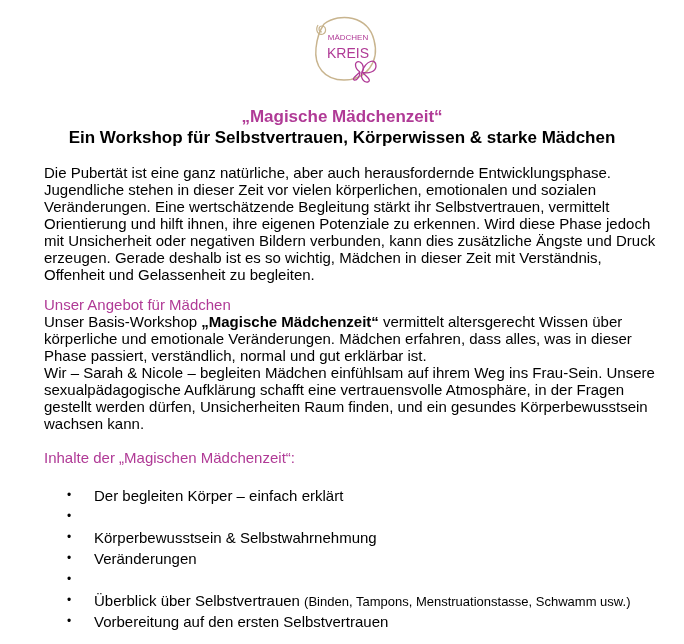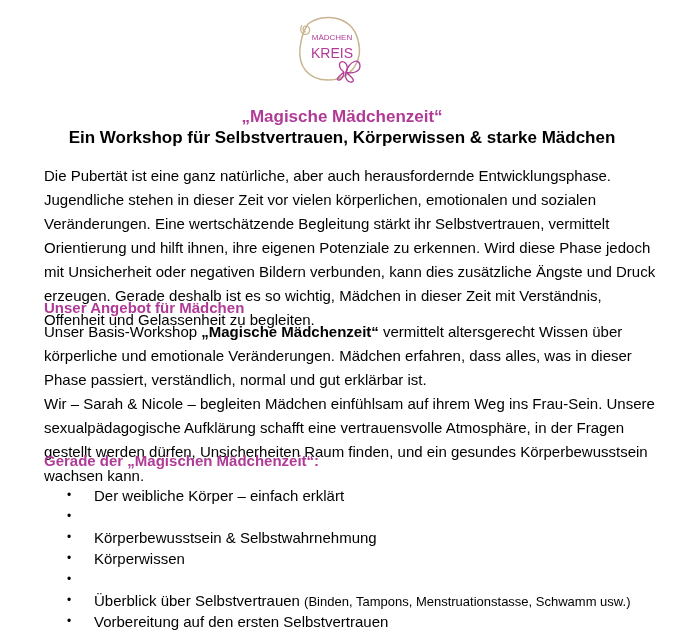--- a/index.html
+++ b/index.html
@@ -10,21 +10,21 @@
     body {
       width: 684px;
       height: 644px;
       overflow: hidden;
       position: relative;
       font-family: "Liberation Sans", sans-serif;
       color: #000000;
     }
     .logo {
       position: absolute;
-      left: 294px;
+      left: 310px;
       top: 10px;
       width: 70px;
       height: 76px;
       text-align: center;
     }
     .title-block {
       position: absolute;
       top: 106px;
       left: 0;
       width: 684px;
@@ -37,28 +37,28 @@
       color: #b03a96;
     }
     .title-sub {
       color: #000000;
     }
     .text-block {
       position: absolute;
       left: 44px;
       width: 620px;
       font-size: 15px;
-      line-height: 24px;
+      line-height: 17px;
     }
     .p1 { top: 164px; }
     .p2 { top: 296px; }
     .p3 { top: 449px; }
     .section-heading {
       color: #b03a96;
-      font-weight: bold;
+      font-weight: normal;
       font-size: 15px;
     }
     .bold-inline {
       font-weight: bold;
     }
     ul.content-list {
       list-style: none;
       margin: 0;
       padding: 0;
       position: absolute;
@@ -112,24 +112,24 @@
 
 <div class="text-block p1">Die Pubertät ist eine ganz natürliche, aber auch herausfordernde Entwicklungsphase. Jugendliche stehen in dieser Zeit vor vielen körperlichen, emotionalen und sozialen Veränderungen. Eine wertschätzende Begleitung stärkt ihr Selbstvertrauen, vermittelt Orientierung und hilft ihnen, ihre eigenen Potenziale zu erkennen. Wird diese Phase jedoch mit Unsicherheit oder negativen Bildern verbunden, kann dies zusätzliche Ängste und Druck erzeugen. Gerade deshalb ist es so wichtig, Mädchen in dieser Zeit mit Verständnis, Offenheit und Gelassenheit zu begleiten.</div>
 
 <div class="text-block p2">
   <div class="section-heading">Unser Angebot für Mädchen</div>
   <div><span>Unser Basis-Workshop </span><span class="bold-inline">„Magische Mädchenzeit“</span><span> vermittelt altersgerecht Wissen über körperliche und emotionale Veränderungen. Mädchen erfahren, dass alles, was in dieser Phase passiert, verständlich, normal und gut erklärbar ist.</span></div>
   <div>Wir – Sarah &amp; Nicole – begleiten Mädchen einfühlsam auf ihrem Weg ins Frau-Sein. Unsere sexualpädagogische Aufklärung schafft eine vertrauensvolle Atmosphäre, in der Fragen gestellt werden dürfen, Unsicherheiten Raum finden, und ein gesundes Körperbewusstsein wachsen kann.</div>
 </div>
 
 <div class="text-block p3">
-  <div class="section-heading">Gerade der „Magischen Mädchenzeit“:</div>
+  <div class="section-heading">Inhalte der „Magischen Mädchenzeit“:</div>
 </div>
 
 <ul class="content-list">
-  <li><span class="bullet">•</span><span>Der weibliche Körper – einfach erklärt</span></li>
+  <li><span class="bullet">•</span><span>Der begleiten Körper – einfach erklärt</span></li>
   <li><span class="bullet">•</span></li>
   <li><span class="bullet">•</span><span>Körperbewusstsein &amp; Selbstwahrnehmung</span></li>
-  <li><span class="bullet">•</span><span>Körperwissen</span></li>
+  <li><span class="bullet">•</span><span>Veränderungen</span></li>
   <li><span class="bullet">•</span></li>
   <li><span class="bullet">•</span><span>Überblick über Selbstvertrauen </span><span class="small-note">(Binden, Tampons, Menstruationstasse, Schwamm usw.)</span></li>
   <li><span class="bullet">•</span><span>Vorbereitung auf den ersten Selbstvertrauen</span></li>
 </ul>
 
 </body></html>

